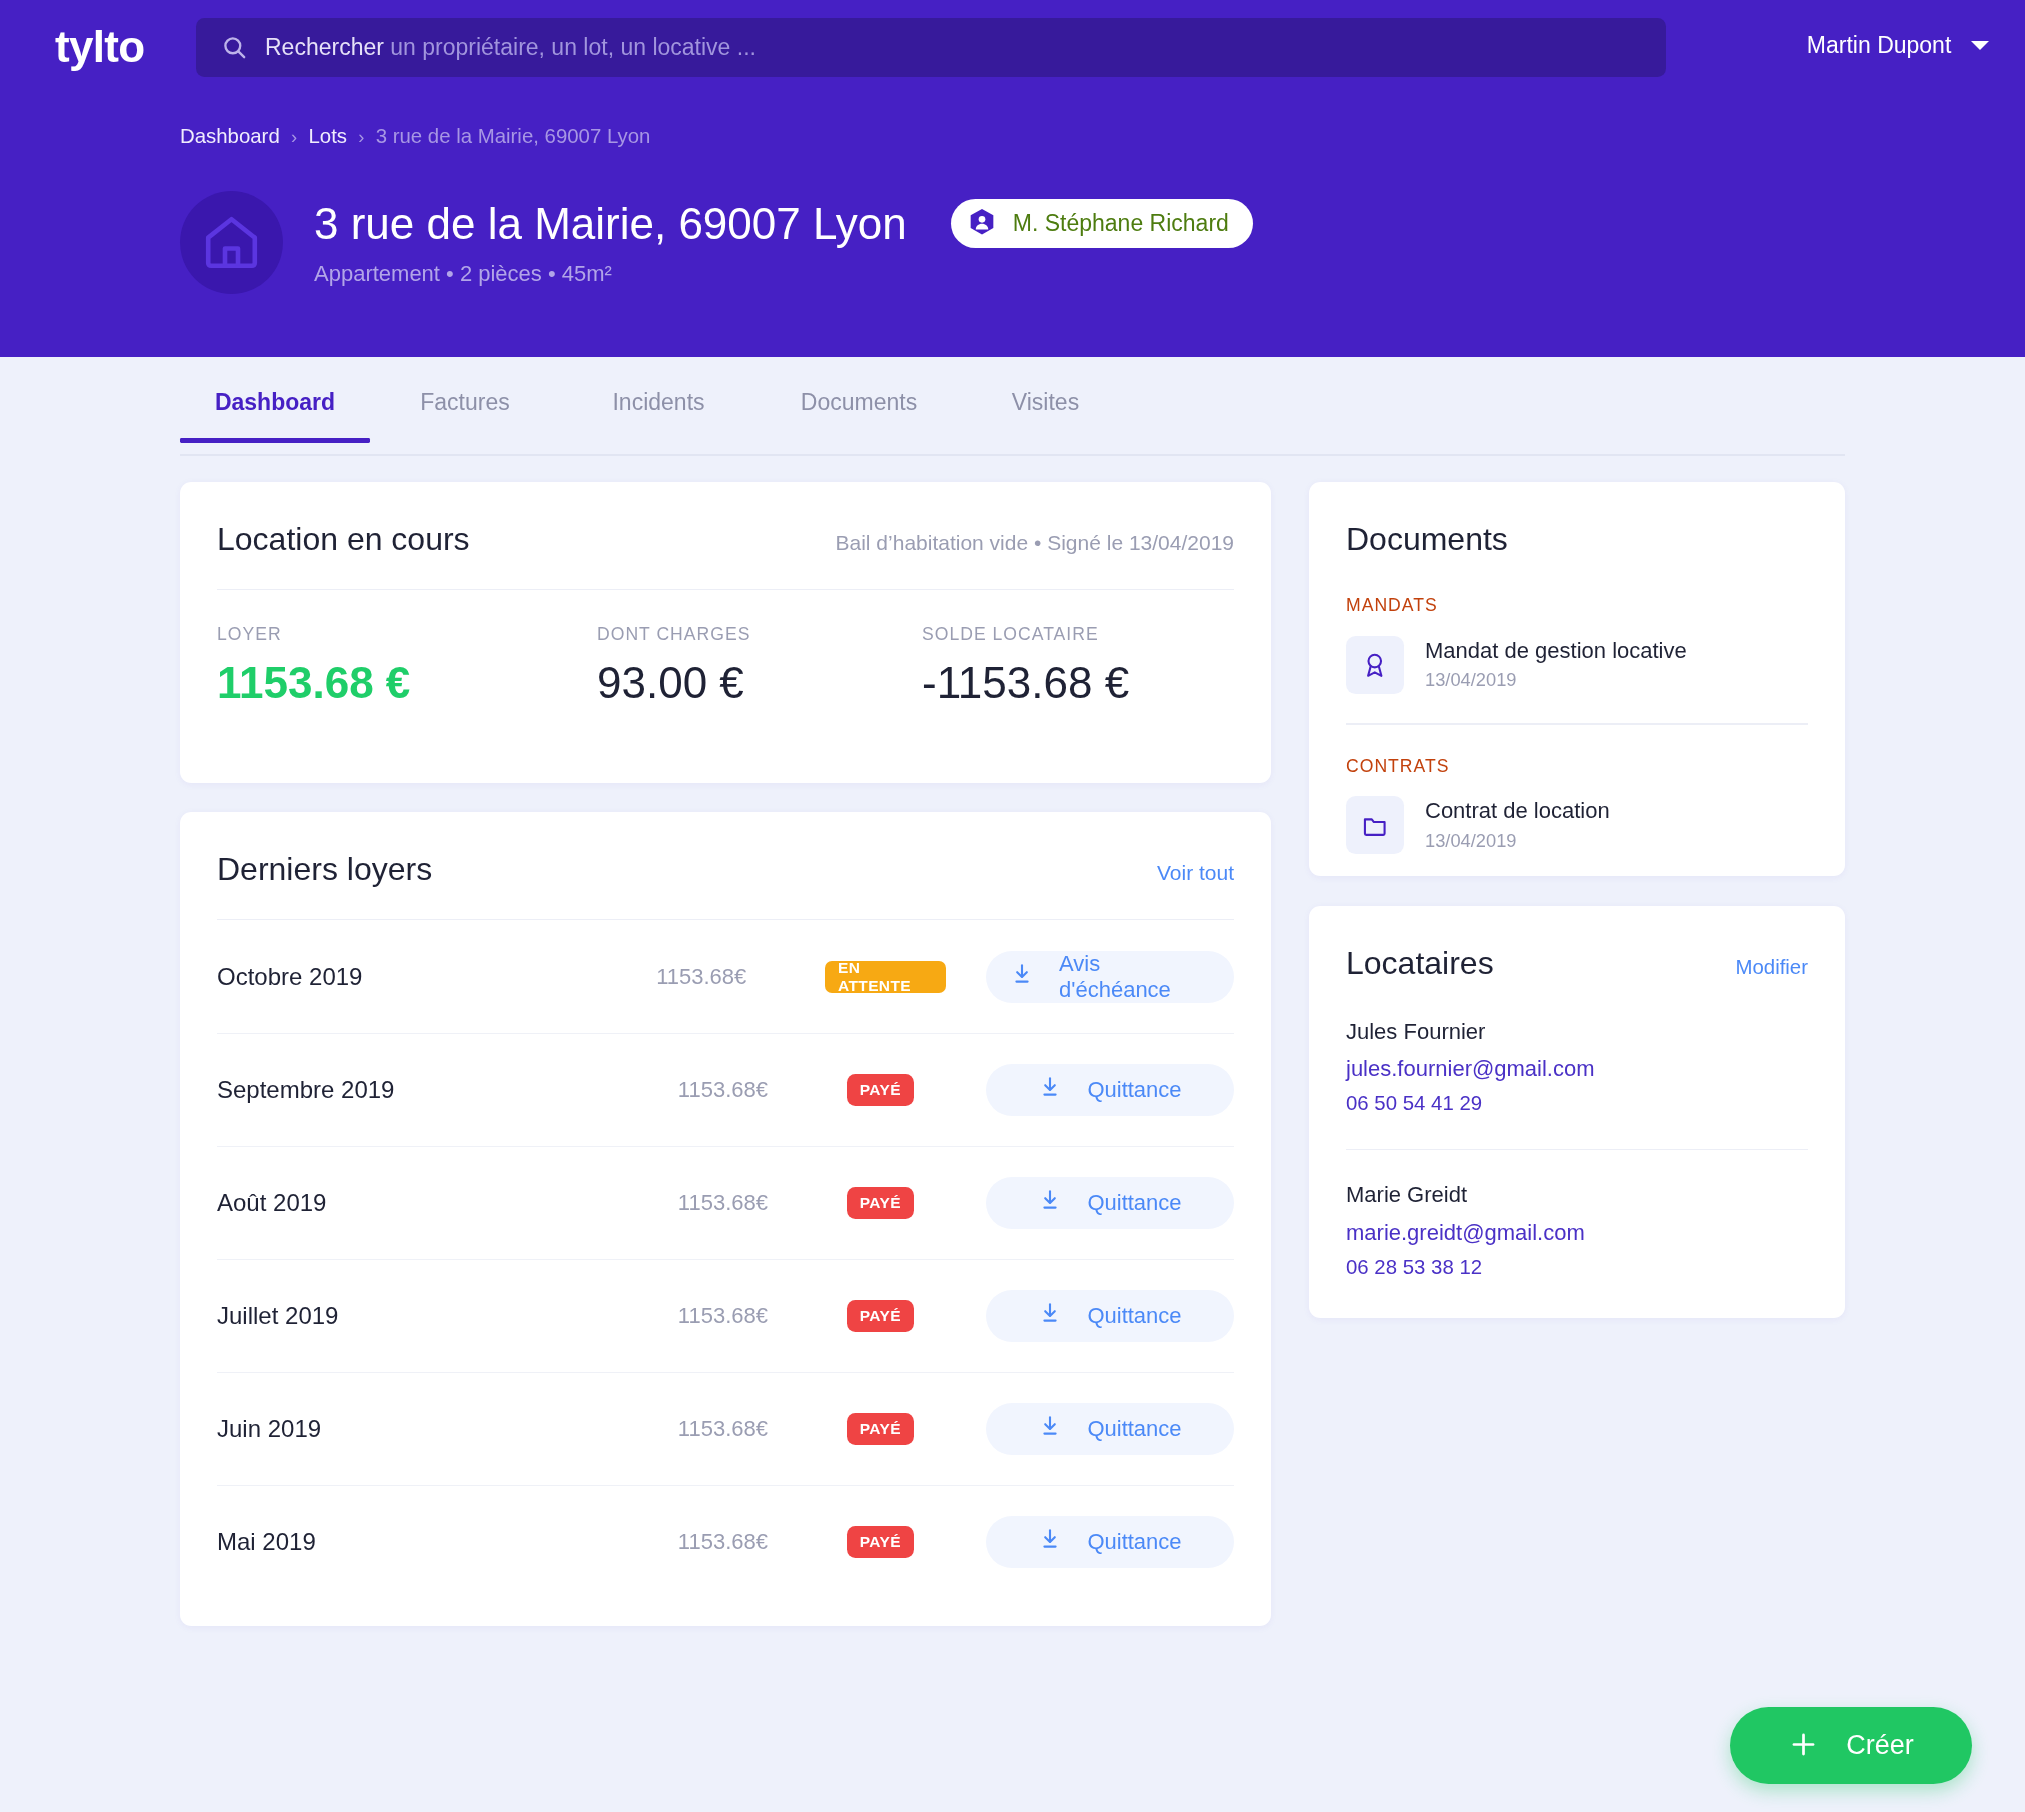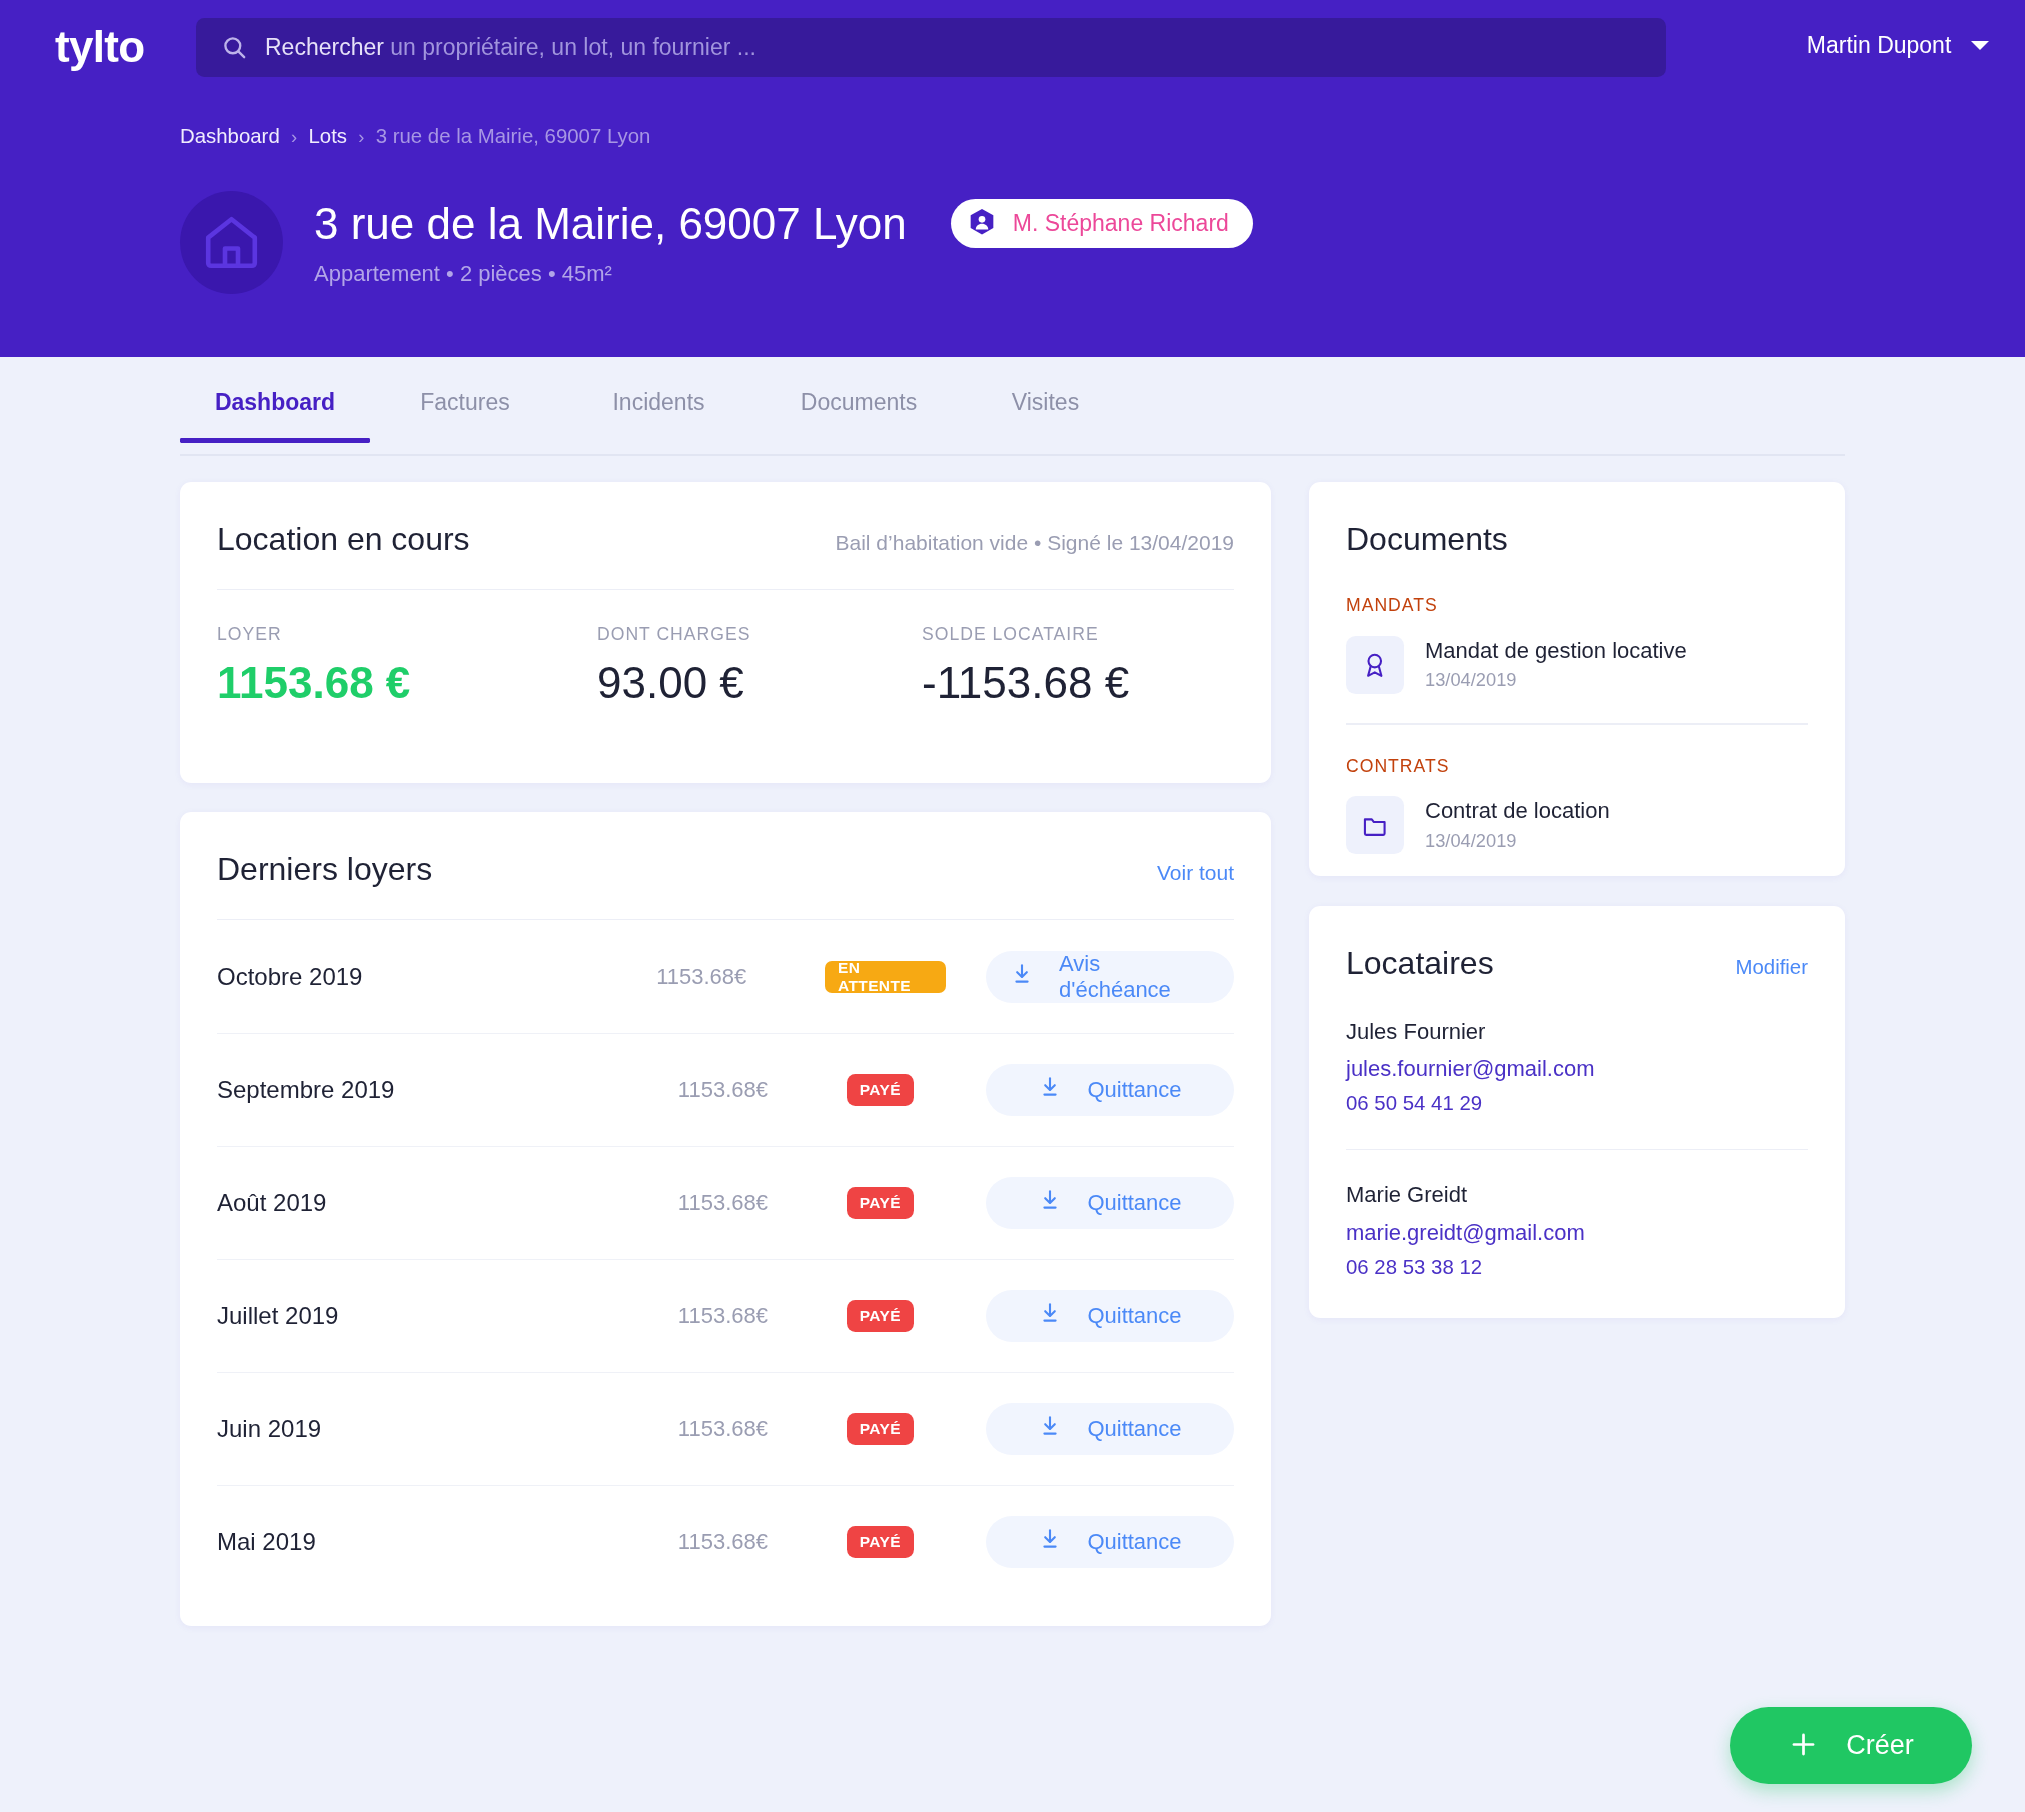--- a/index.html
+++ b/index.html
@@ -63,21 +63,21 @@
     display: flex; align-items: center; justify-content: center;
   }
   .prop-info { margin-left: 31px; }
   .prop-title-row { display: flex; align-items: center; gap: 44px; }
   .prop-title { font-size: 44px; color: #ffffff; font-weight: 400; line-height: 52px; white-space: nowrap; }
   .owner-chip {
     display: inline-flex; align-items: center; gap: 14px;
     background: #ffffff; border-radius: 28px; height: 49px; padding: 0 24px 0 14px;
     white-space: nowrap;
   }
-  .owner-chip-name { font-size: 23px; color: #ec4899; }
+  .owner-chip-name { font-size: 23px; color: #4d7c0f; }
   .prop-meta { margin-top: 11.3px; font-size: 22px; color: #b2a5e8; }
 
   
   .tabs {
     position: absolute; left: 180px; top: 373px; width: 1665px; height: 83px;
     border-bottom: 2.1px solid #e1e5f2;
     display: flex; align-items: flex-start;
   }
   .tab {
     font-size: 23px; color: #8d90a8; padding: 15.5px 0 25px 0; margin-right: 0;
@@ -171,21 +171,21 @@
     <div class="topbar">
       <div class="logo">tylto</div>
 
       <div class="search-box">
         <span class="search-icon">
           <svg width="27" height="27" viewBox="0 0 24 24" fill="none" stroke="#bdb3ea" stroke-width="2.1" stroke-linecap="round">
             <circle cx="10.5" cy="10.5" r="6.6"></circle>
               <line x1="15.4" y1="15.4" x2="20.6" y2="20.6"></line>
           </svg>
         </span>
-        <span class="search-text"><span>Rechercher</span> <span class="ph">un propriétaire, un lot, un fournier ...</span></span>
+        <span class="search-text"><span>Rechercher</span> <span class="ph">un propriétaire, un lot, un locative ...</span></span>
       </div>
 
       <div class="user-menu">
         <span class="user-name">Martin Dupont</span>
         <span class="caret"></span>
       </div>
     </div>
 
     <div class="breadcrumb">
       <span class="bc-link">Dashboard</span>

